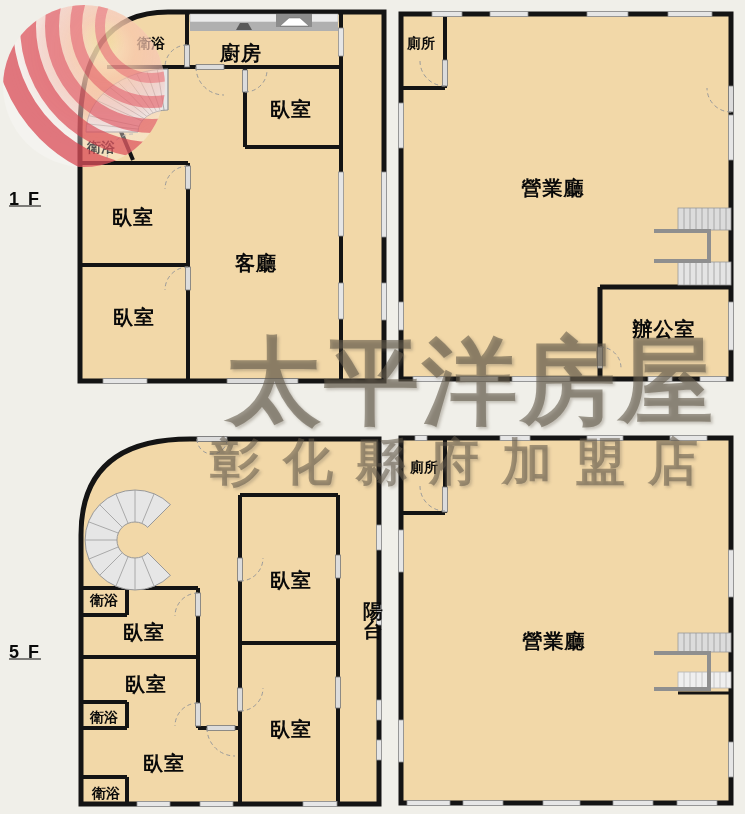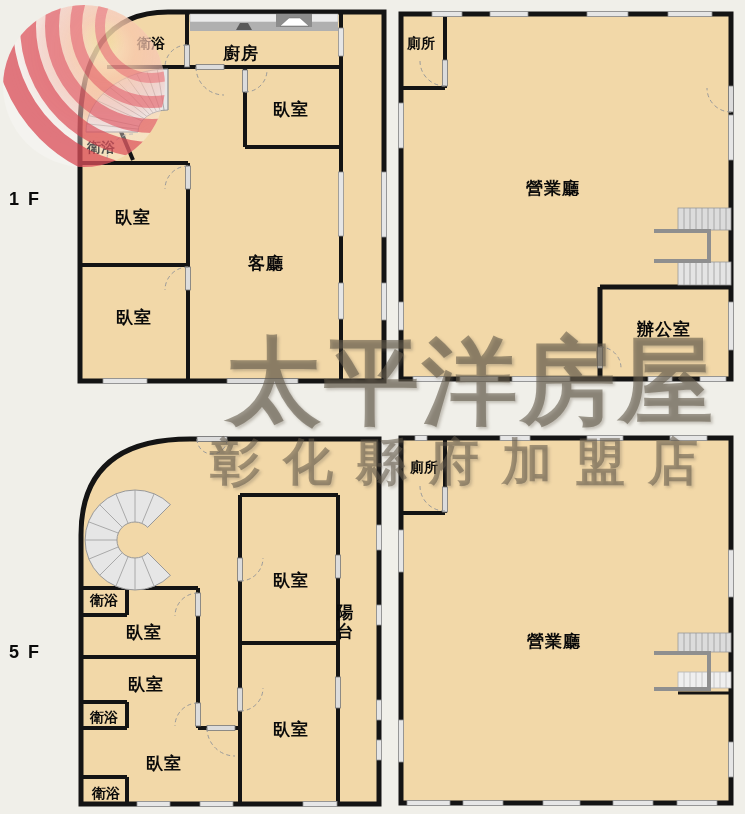--- a/index.html
+++ b/index.html
@@ -1,23 +1,23 @@
 <!DOCTYPE html>
 <html><head>
 <meta charset="utf-8">
 <style>
   html,body{margin:0;padding:0;}
   .stage{position:relative;width:745px;height:814px;background:#f0efe9;overflow:hidden;
          font-family:"Liberation Sans",sans-serif;}
   .stage svg{position:absolute;left:0;top:0;}
   .labels{position:absolute;left:0;top:0;width:745px;height:814px;pointer-events:none;}
   .rl{position:absolute;transform:translate(-50%,-50%);font-weight:bold;color:#0a0a0a;
-      white-space:nowrap;font-size:17px;letter-spacing:1px;}
+      white-space:nowrap;font-size:20px;letter-spacing:1px;}
   .rl.small{font-size:14px;letter-spacing:0;}
-  .rl.floor{font-size:18px;letter-spacing:2px;}
+  .rl.floor{font-size:18px;letter-spacing:2px;text-decoration:underline;}
   .rl.vert{white-space:normal;width:18px;line-height:19px;text-align:center;letter-spacing:0;}
   .wm{position:absolute;pointer-events:none;}
   .wm-brand{left:202px;top:333px;width:520px;font-size:95px;line-height:1.05;
             font-family:"Liberation Serif",serif;font-weight:600;letter-spacing:3px;
             color:rgba(96,88,73,0.58);text-shadow:2px 2px 3px rgba(110,100,85,0.35);margin-left:24px;}
   .wm-branch{left:210px;top:436px;width:520px;font-size:50px;line-height:1.05;
              font-family:"Liberation Serif",serif;font-weight:600;letter-spacing:23px;
              color:rgba(96,88,73,0.55);text-shadow:2px 2px 3px rgba(110,100,85,0.3);}
   .logo{left:2px;top:326px;opacity:.85;}
 </style>
@@ -256,34 +256,34 @@
   <div class="labels">
     <div class="rl floor" style="left:25px;top:199px;">1 F</div>
     <div class="rl floor" style="left:25px;top:652px;">5 F</div>
 
     <div class="rl small" style="left:151px;top:44px;">衛浴</div>
     <div class="rl" style="left:241px;top:53px;">廚房</div>
     <div class="rl" style="left:291px;top:109px;">臥室</div>
     <div class="rl small" style="left:101px;top:148px;">衛浴</div>
     <div class="rl" style="left:133px;top:217px;">臥室</div>
     <div class="rl" style="left:134px;top:317px;">臥室</div>
-    <div class="rl" style="left:266px;top:263px;">客廳</div>
+    <div class="rl" style="left:256px;top:263px;">客廳</div>
     <div class="rl small" style="left:421px;top:44px;">廁所</div>
     <div class="rl" style="left:553px;top:188px;">營業廳</div>
     <div class="rl" style="left:664px;top:329px;">辦公室</div>
 
     <div class="rl small" style="left:104px;top:601px;">衛浴</div>
     <div class="rl" style="left:144px;top:632px;">臥室</div>
     <div class="rl" style="left:146px;top:684px;">臥室</div>
     <div class="rl small" style="left:104px;top:718px;">衛浴</div>
     <div class="rl" style="left:164px;top:763px;">臥室</div>
     <div class="rl small" style="left:106px;top:794px;">衛浴</div>
     <div class="rl" style="left:291px;top:580px;">臥室</div>
     <div class="rl" style="left:291px;top:729px;">臥室</div>
-    <div class="rl vert" style="left:345px;top:622px;">陽台</div>
+    <div class="rl vert" style="left:372px;top:622px;font-family:Liberation Mono, monospace;">陽台</div>
     <div class="rl small" style="left:424px;top:468px;">廁所</div>
     <div class="rl" style="left:554px;top:641px;">營業廳</div>
   </div>
 
   <div>
     <svg class="wm logo" width="170" height="175" viewBox="0 0 170 175">
       <defs>
         <clipPath id="ball">
             <circle cx="84" cy="86" r="81"></circle>
           </clipPath>

